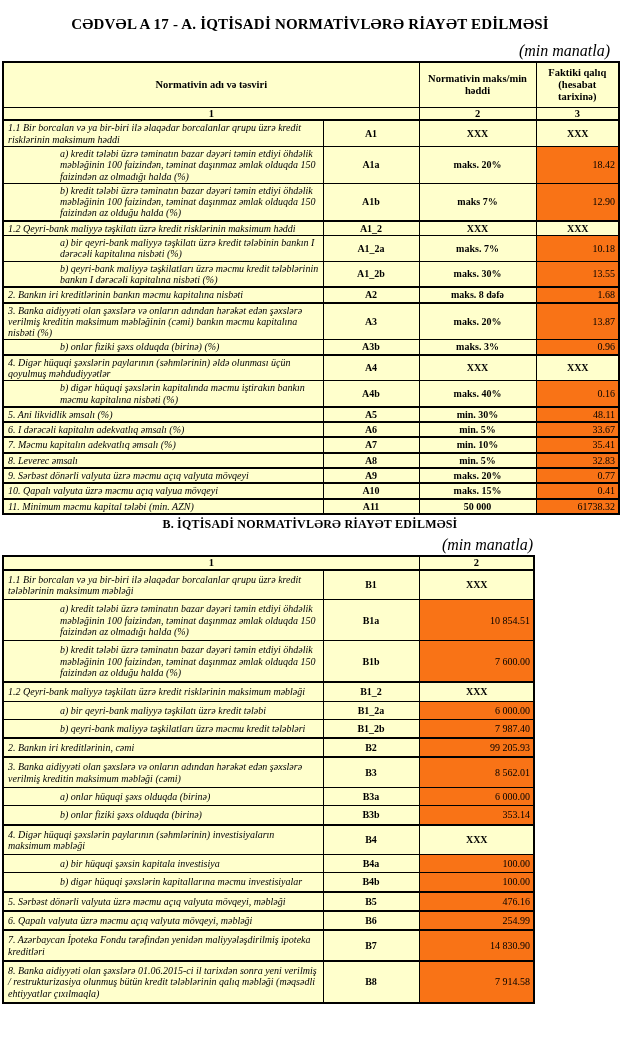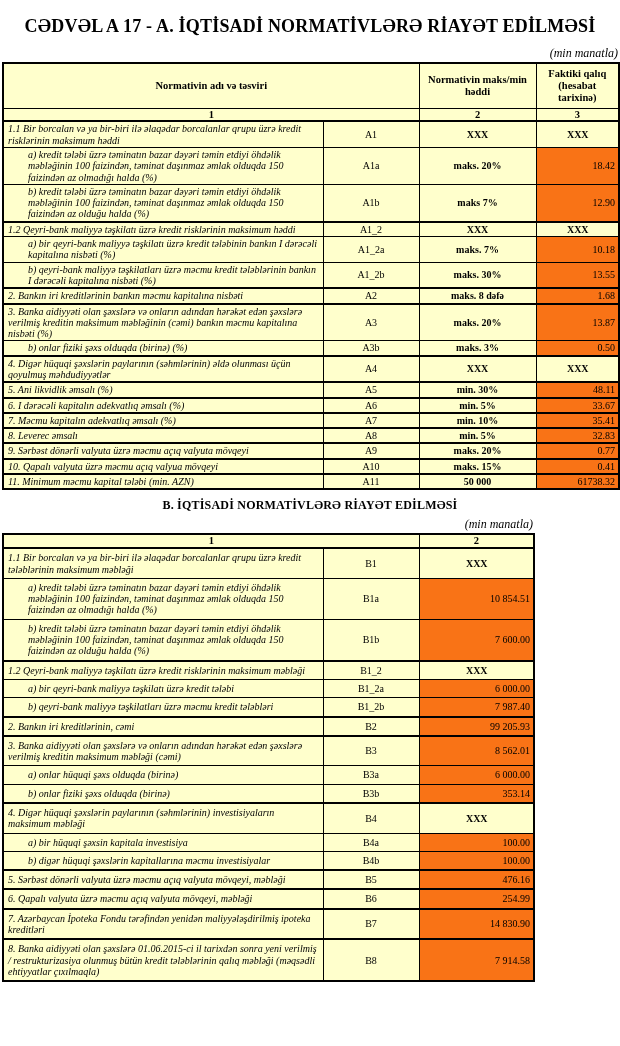--- a/index.html
+++ b/index.html
@@ -5,30 +5,30 @@
   :root { --yellow: #FFFFCC; --border: #000000; }
   * { box-sizing: border-box; }
   html, body { margin: 0; padding: 0; background: #ffffff; }
   body {
     width: 620px;
     font-family: "Liberation Serif", "DejaVu Serif", serif;
     color: #000;
   }
   .page { width: 620px; padding: 0 2px; }
   .doc-title {
-    font-size: 18px; font-weight: bold; text-align: center;
+    font-size: 15px; font-weight: bold; text-align: center;
     margin: 16px 0 0 0; letter-spacing: 0.2px;
   }
   .doc-title-b {
     font-size: 12px; font-weight: bold; text-align: center;
-    margin: 8px 0 0 0; letter-spacing: 0.2px;
+    margin: 2px 0 0 0; letter-spacing: 0.2px;
   }
   .unit-note {
-    font-size: 12px; font-style: italic; text-align: right;
-    margin: 9px 0 1px 0;
+    font-size: 16px; font-style: italic; text-align: right;
+    margin: 9px 8px 1px 0;
   }
   .unit-note.b { width: 531px; margin-top: 4px; }
   table {
     border-collapse: collapse; table-layout: fixed;
     border: 2px solid var(--border);
     font-size: 10px; line-height: 1.13;
   }
   .tblA { width: 616px; }
   .tblB { width: 531px; }
   th, td {
@@ -36,22 +36,22 @@
     background: var(--yellow);
     padding: 1px 4px;
     vertical-align: middle;
     overflow: hidden;
   }
   .tblB th, .tblB td { padding-top: 3px; padding-bottom: 3px; }
   thead th { font-weight: bold; text-align: center; font-size: 10.5px; }
   tr.hdr th { height: 45px; padding: 2px; }
   tr.nums th { padding: 0 2px; font-size: 10.5px; }
   td.desc { text-align: left; font-style: italic; }
-  td.desc.indent { padding-left: 24px; }
-  td.code { text-align: center; font-weight: normal; width: 96px; }
+  td.desc.indent { padding-left: 56px; }
+  td.code { text-align: center; font-weight: bold; width: 96px; }
   td.limit { text-align: center; font-weight: bold; }
   td.val {
     text-align: right; background: #f97316; font-weight: normal;
     padding-right: 3px;
   }
   td.val.xxx {
     text-align: center; background: var(--yellow); font-weight: bold;
   }
   tr.main > td { border-top-width: 2px; }
 </style>
@@ -129,27 +129,33 @@
         <tr class="main">
           <td class="desc">3. Banka aidiyyəti olan şəxslərə və onların adından hərəkət edən şəxslərə verilmiş kreditin maksimum məbləğinin (cəmi) bankın məcmu kapitalına nisbəti (%)</td>
           <td class="code">A3</td>
           <td class="limit">maks. 20%</td>
           <td class="val">13.87</td>
         </tr>
         <tr class="subrow">
           <td class="desc indent">b) onlar fiziki şəxs olduqda (birinə) (%)</td>
           <td class="code">A3b</td>
           <td class="limit">maks. 3%</td>
-          <td class="val">0.50</td>
+          <td class="val">0.96</td>
         </tr>
         <tr class="main">
           <td class="desc">4. Digər hüquqi şəxslərin paylarının (səhmlərinin) əldə olunması üçün qoyulmuş məhdudiyyətlər</td>
           <td class="code">A4</td>
           <td class="limit">XXX</td>
           <td class="val xxx">XXX</td>
+        </tr>
+        <tr class="subrow">
+          <td class="desc indent">b) digər hüquqi şəxslərin kapitalında məcmu iştirakın bankın məcmu kapitalına  nisbəti (%)</td>
+          <td class="code">A4b</td>
+          <td class="limit">maks. 40%</td>
+          <td class="val">0.16</td>
         </tr>
         <tr class="main">
           <td class="desc">5. Ani likvidlik əmsalı (%)</td>
           <td class="code">A5</td>
           <td class="limit">min. 30%</td>
           <td class="val">48.11</td>
         </tr>
         <tr class="main">
           <td class="desc">6. I dərəcəli kapitalın adekvatlıq əmsalı (%)</td>
           <td class="code">A6</td>

